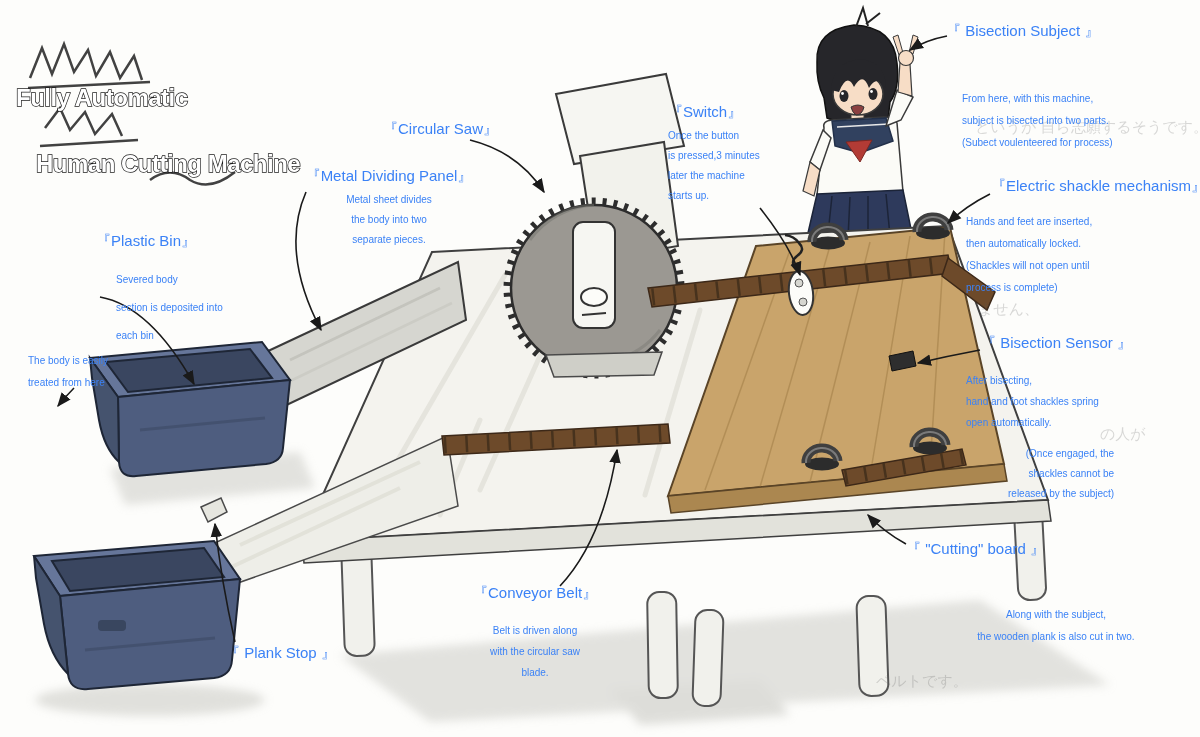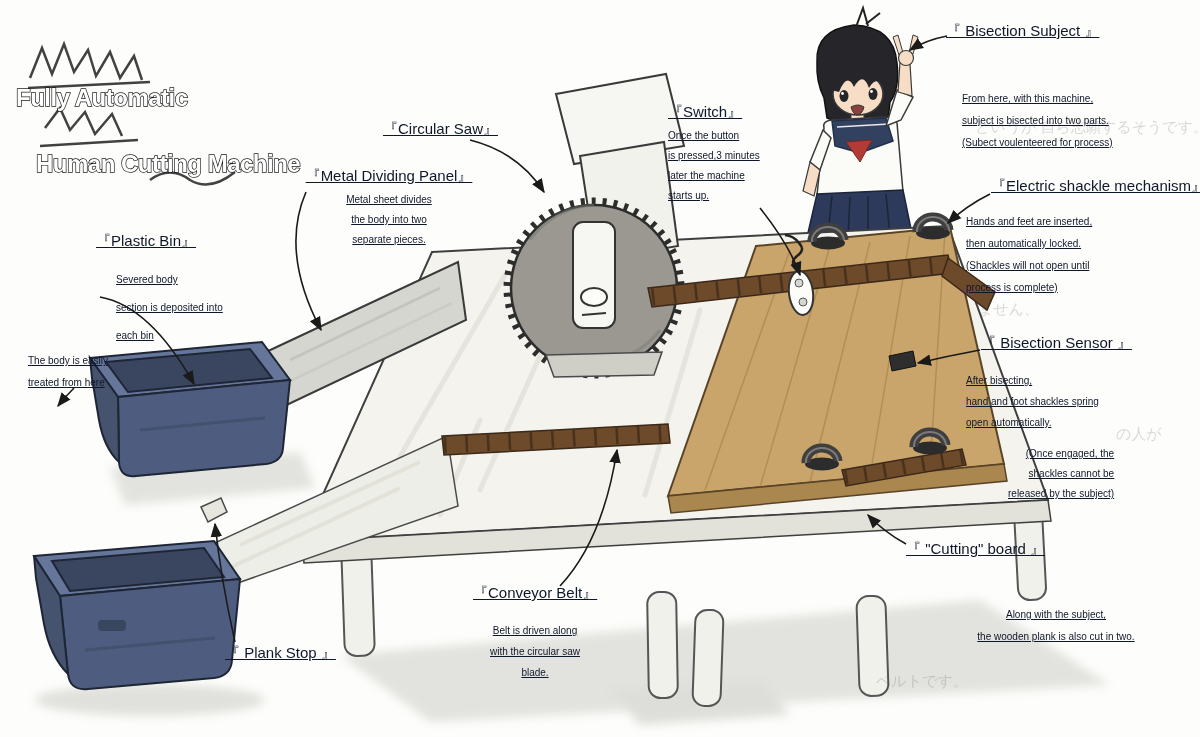--- a/index.html
+++ b/index.html
@@ -1,20 +1,20 @@
 <!DOCTYPE html>
 <html><head>
 <meta charset="utf-8">
 <style>
   * { margin:0; padding:0; box-sizing:border-box; }
   html,body { width:1200px; height:737px; }
   body { font-family:"Liberation Sans", sans-serif; background:#fdfdfb; }
   #stage { position:relative; width:1200px; height:737px; overflow:hidden; background:#fdfdfb; }
   #illustration { position:absolute; left:0; top:0; width:1200px; height:737px; }
-  .ann { position:absolute; color:#0f172a;text-decoration:underline; }
+  .ann { position:absolute; color:#3b82f6; }
   .lbl { font-size:15px; white-space:nowrap; }
   .body { font-size:10px; line-height:20px; white-space:pre-line; margin-top:4px; }
   .jp { position:absolute; color:#555; font-size:15px; opacity:.22; white-space:nowrap; }
 </style>
 </head>
 <body>
 
 <div id="stage">
 
 <svg id="illustration" viewBox="0 0 1200 737" xmlns="http://www.w3.org/2000/svg">
@@ -199,21 +199,21 @@
       <path d="M40,146 L138,140"></path>
       <path d="M150,180 Q170,165 190,180 Q210,192 235,172"></path>
     </g>
     <text x="16" y="106" font-size="24" font-weight="bold" letter-spacing="-0.5" fill="#ffffff" stroke="#1a1a1a" stroke-width="1.4" paint-order="stroke" font-family="Liberation Sans, sans-serif">Fully Automatic</text>
     <text x="36" y="172" font-size="24" font-weight="bold" letter-spacing="-0.5" fill="#ffffff" stroke="#1a1a1a" stroke-width="1.4" paint-order="stroke" font-family="Liberation Sans, sans-serif">Human Cutting Machine</text>
   </g>
 </svg>
 
 <div class="jp" style="left:975px; top:118px;">というが 自ら志願するそうです。</div>
 <div class="jp" style="left:978px; top:300px;">ません、</div>
-<div class="jp" style="left:1100px; top:425px;margin-left:16px;">の人が</div>
+<div class="jp" style="left:1100px; top:425px;">の人が</div>
 <div class="jp" style="left:876px; top:672px;">ベルトです。</div>
 
 <div class="ann lbl" style="left:383px; top:120px;">『Circular Saw』</div>
 
 <div class="ann" style="left:300px; top:167px; width:178px; text-align:center;">
   <div class="lbl">『Metal Dividing Panel』</div>
   <div class="body">Metal sheet divides
 the body into two
 separate pieces.</div>
 </div>

